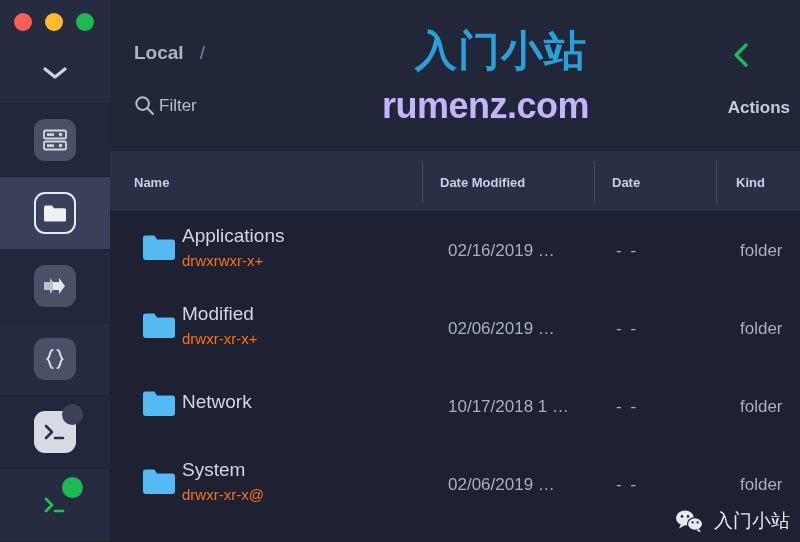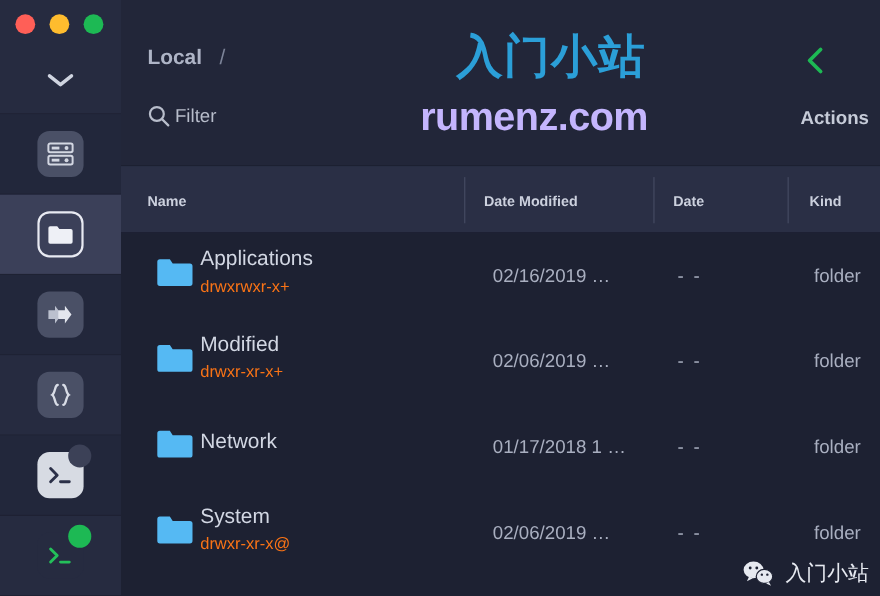--- a/index.html
+++ b/index.html
@@ -269,21 +269,21 @@
       </div>
 
       <div class="row">
         <svg class="folder-ico" width="34" height="28" viewBox="0 0 34 28">
           <path d="M1 4 A2.4 2.4 0 0 1 3.4 1.6 H12.4 L15 5.6 H30.6 A2.4 2.4 0 0 1 33 8 V23.6 A2.4 2.4 0 0 1 30.6 26 H3.4 A2.4 2.4 0 0 1 1 23.6 Z" fill="#55b9f3"></path>
         </svg>
         <div class="nm" style="top:24px">
           <div class="fname">Network</div>
           <div class="fperm"></div>
         </div>
-        <div class="cell date"><span>01/17/2018 1</span> <span class="ell">…</span></div>
+        <div class="cell date"><span>10/17/2018 1</span> <span class="ell">…</span></div>
         <div class="cell size">- -</div>
         <div class="cell kind">folder</div>
       </div>
 
       <div class="row">
         <svg class="folder-ico" width="34" height="28" viewBox="0 0 34 28">
           <path d="M1 4 A2.4 2.4 0 0 1 3.4 1.6 H12.4 L15 5.6 H30.6 A2.4 2.4 0 0 1 33 8 V23.6 A2.4 2.4 0 0 1 30.6 26 H3.4 A2.4 2.4 0 0 1 1 23.6 Z" fill="#55b9f3"></path>
         </svg>
         <div class="nm">
           <div class="fname">System</div>

